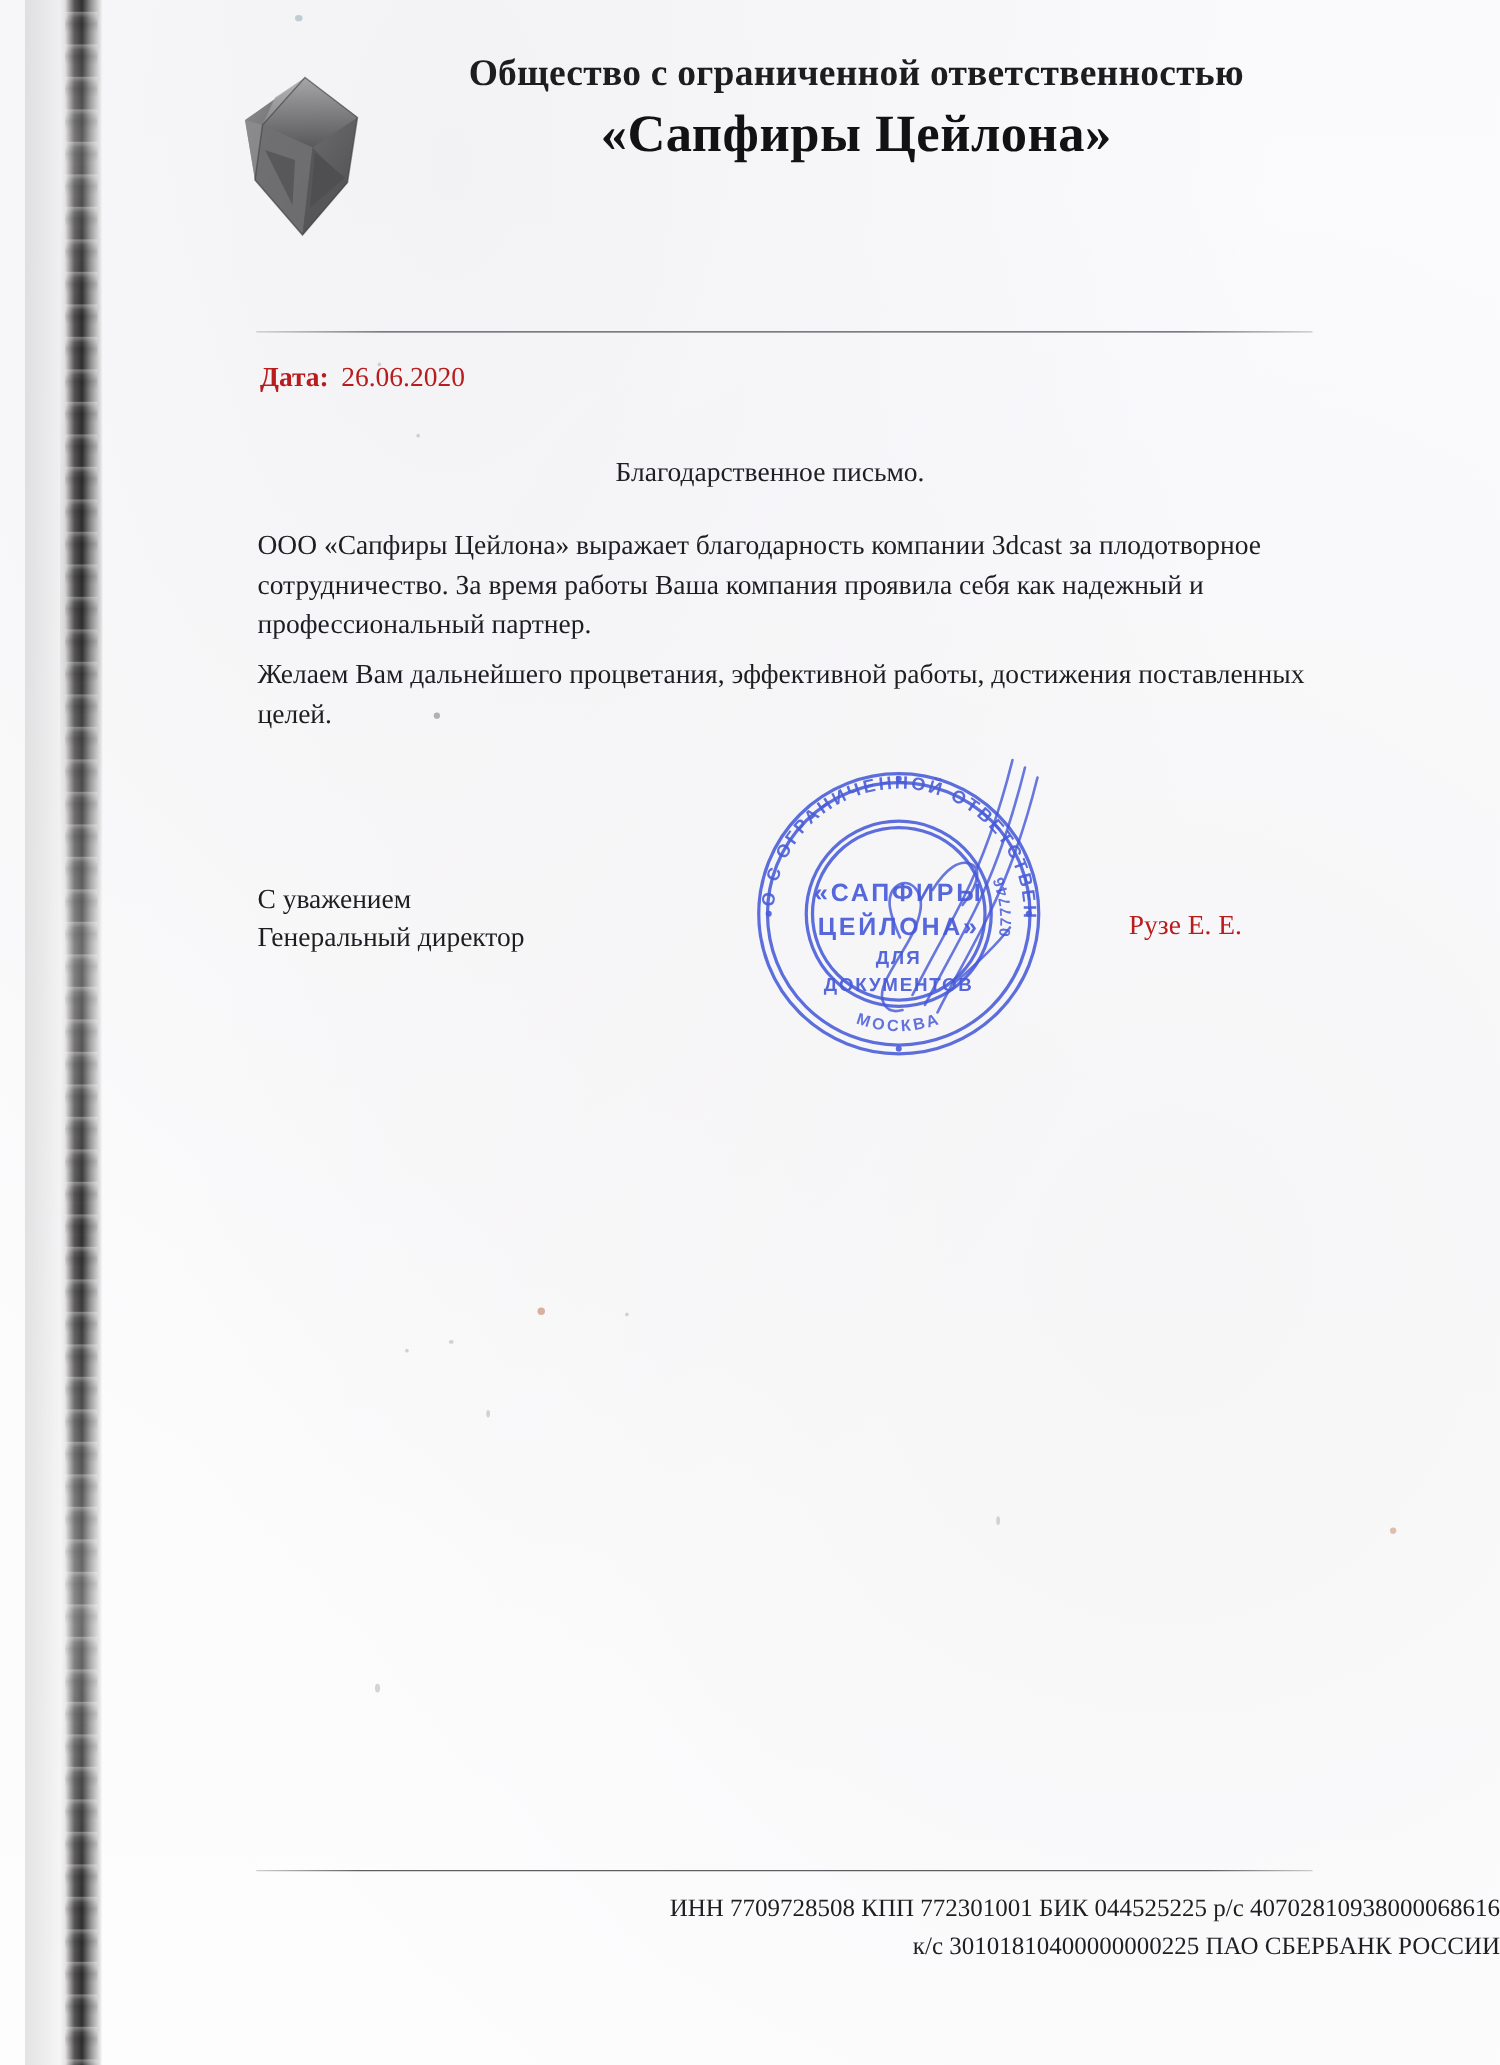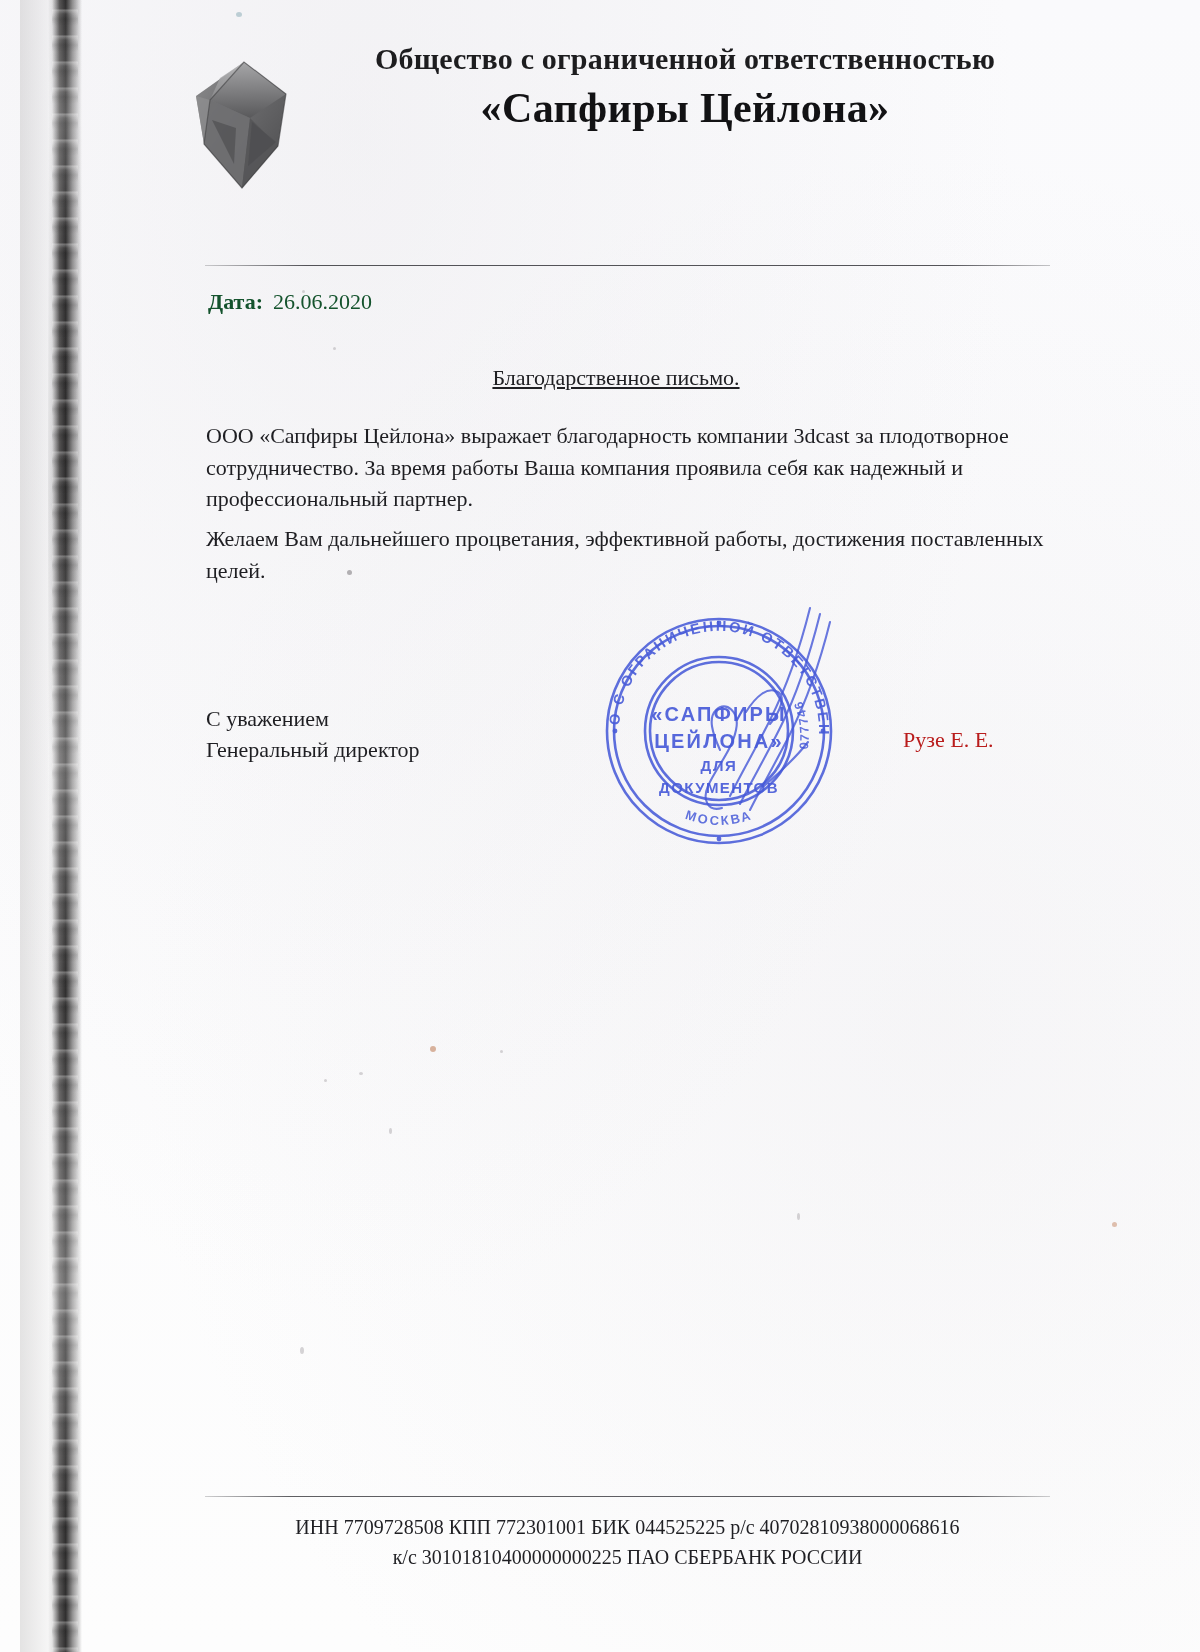--- a/index.html
+++ b/index.html
@@ -68,27 +68,27 @@
     margin-top:22px;text-align:center;margin-left:120px;
     font-size:16.5px;font-weight:bold;color:#1f1f22;line-height:1.45;
   }
   #hl-rule{
     position:absolute;left:205px;top:265px;width:845px;height:1px;
     background:linear-gradient(90deg, rgba(70,70,75,.25), rgba(55,55,60,.85) 12%,
       rgba(55,55,60,.85) 88%, rgba(70,70,75,.3));
   }
   
   #date-row{
-    position:absolute;left:208px;top:289px;font-size:22px;color:#14532d;
+    position:absolute;left:208px;top:289px;font-size:22px;color:#b91c1c;
   }
   #date-label{font-weight:bold;}
   #date-value{font-weight:normal;margin-left:10px;}
   #doc-title{
     position:absolute;left:0;top:365px;width:1172px;text-align:center;
-    font-size:22px;color:#202024;padding-left:60px;box-sizing:border-box;text-decoration:underline;
+    font-size:22px;color:#202024;padding-left:60px;box-sizing:border-box;
   }
   .para{
     position:absolute;left:206px;width:856px;
     font-size:22px;line-height:1.44;color:#1e1e22;text-align:left;
   }
   #para1{top:420px;}
   #para2{top:523px;font-family:Liberation Serif, serif;}
   
   #sign-left{
     position:absolute;left:206px;top:703px;font-size:22px;color:#1e1e22;
@@ -106,21 +106,21 @@
     position:absolute;left:660px;top:600px;width:200px;height:230px;
     pointer-events:none;
   }
   
   #footer-rule{
     position:absolute;left:205px;top:1496px;width:845px;height:1px;
     background:linear-gradient(90deg, rgba(70,70,75,.25), rgba(55,55,60,.8) 10%,
       rgba(55,55,60,.8) 90%, rgba(70,70,75,.25));
   }
   #footer{
-    position:absolute;left:0;top:1512px;width:1200px;text-align:center;
+    position:absolute;left:0;top:1512px;width:1200px;text-align:right;
     padding-left:55px;box-sizing:border-box;
     font-size:20px;color:#1f1f23;line-height:1.5;
   }
 </style>
 </head>
 <body>
 
 <div id="page">
 
   <div id="paper-tint"></div>

